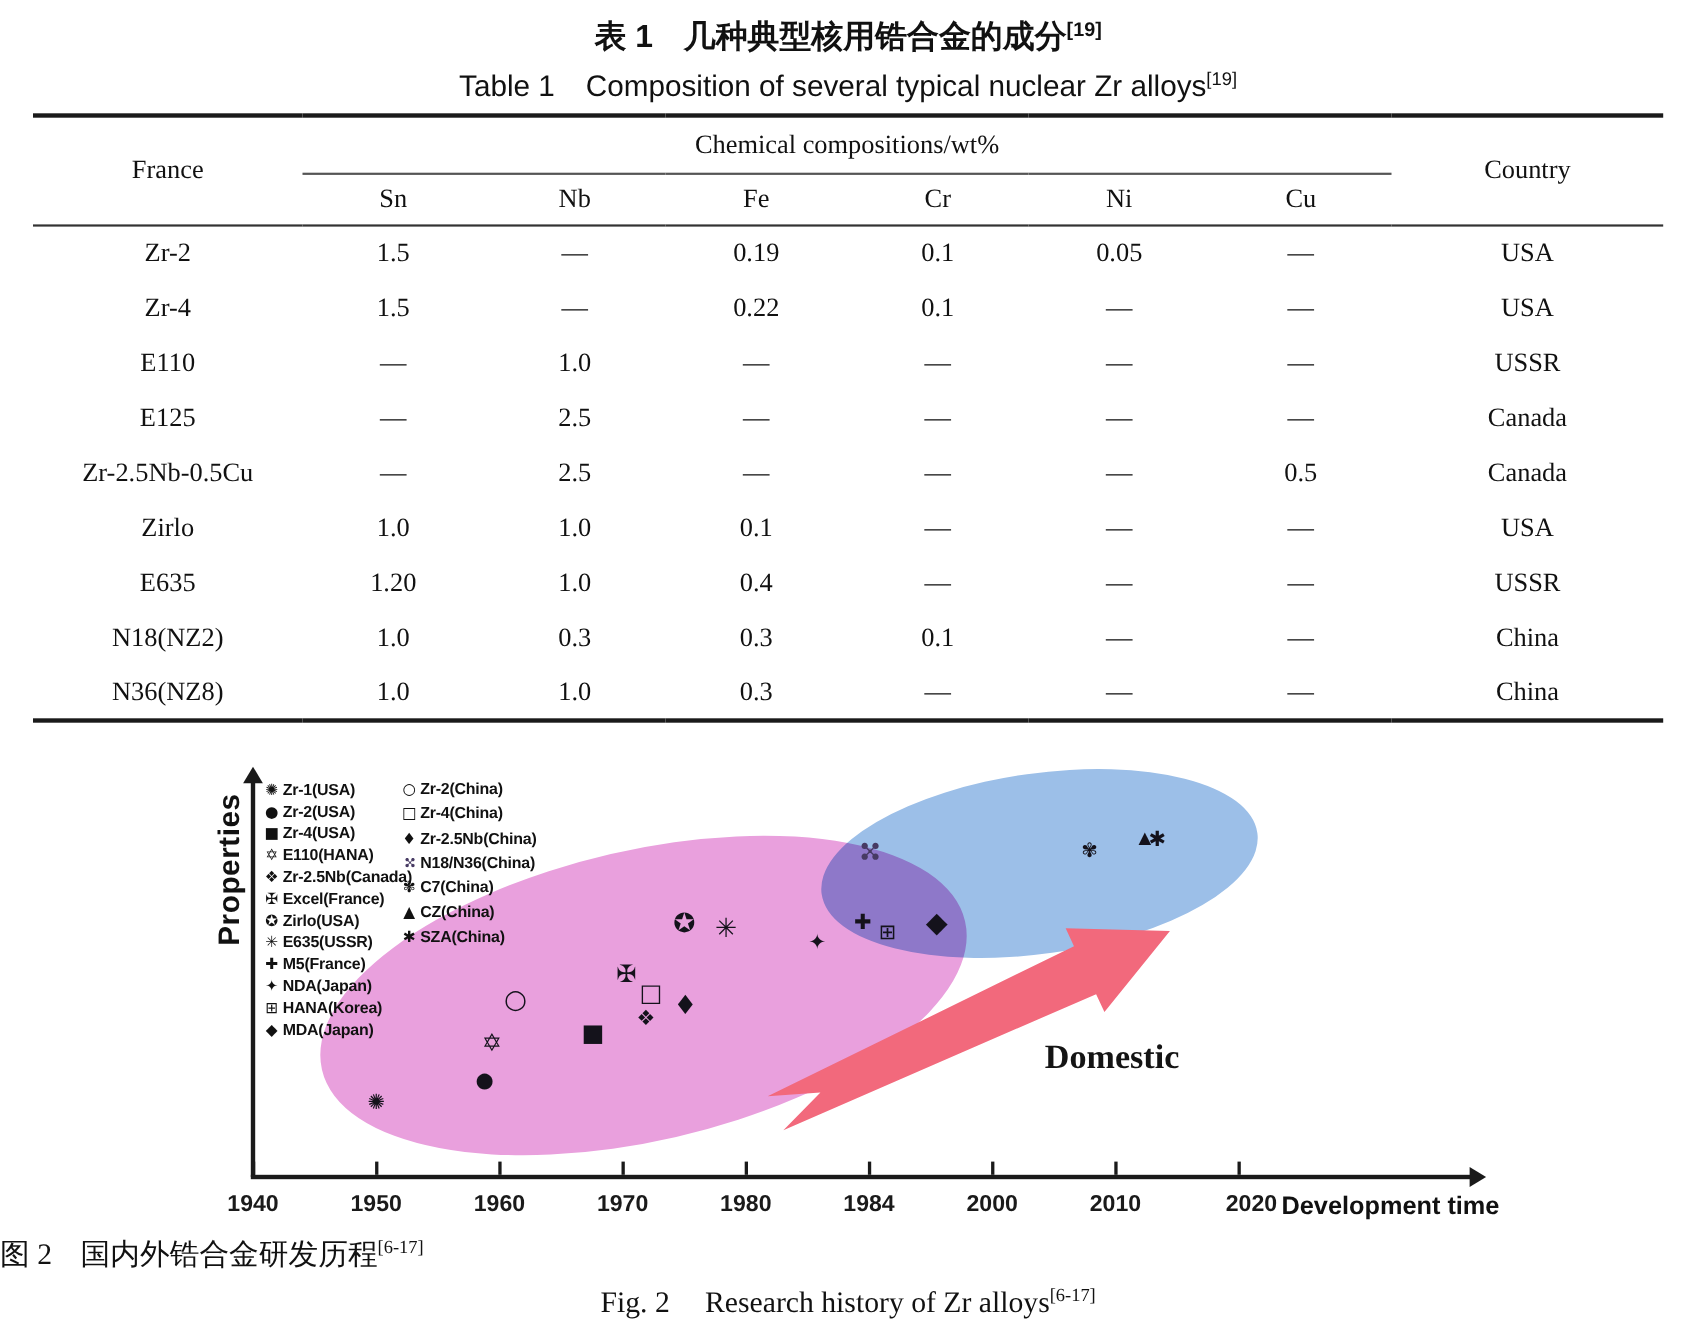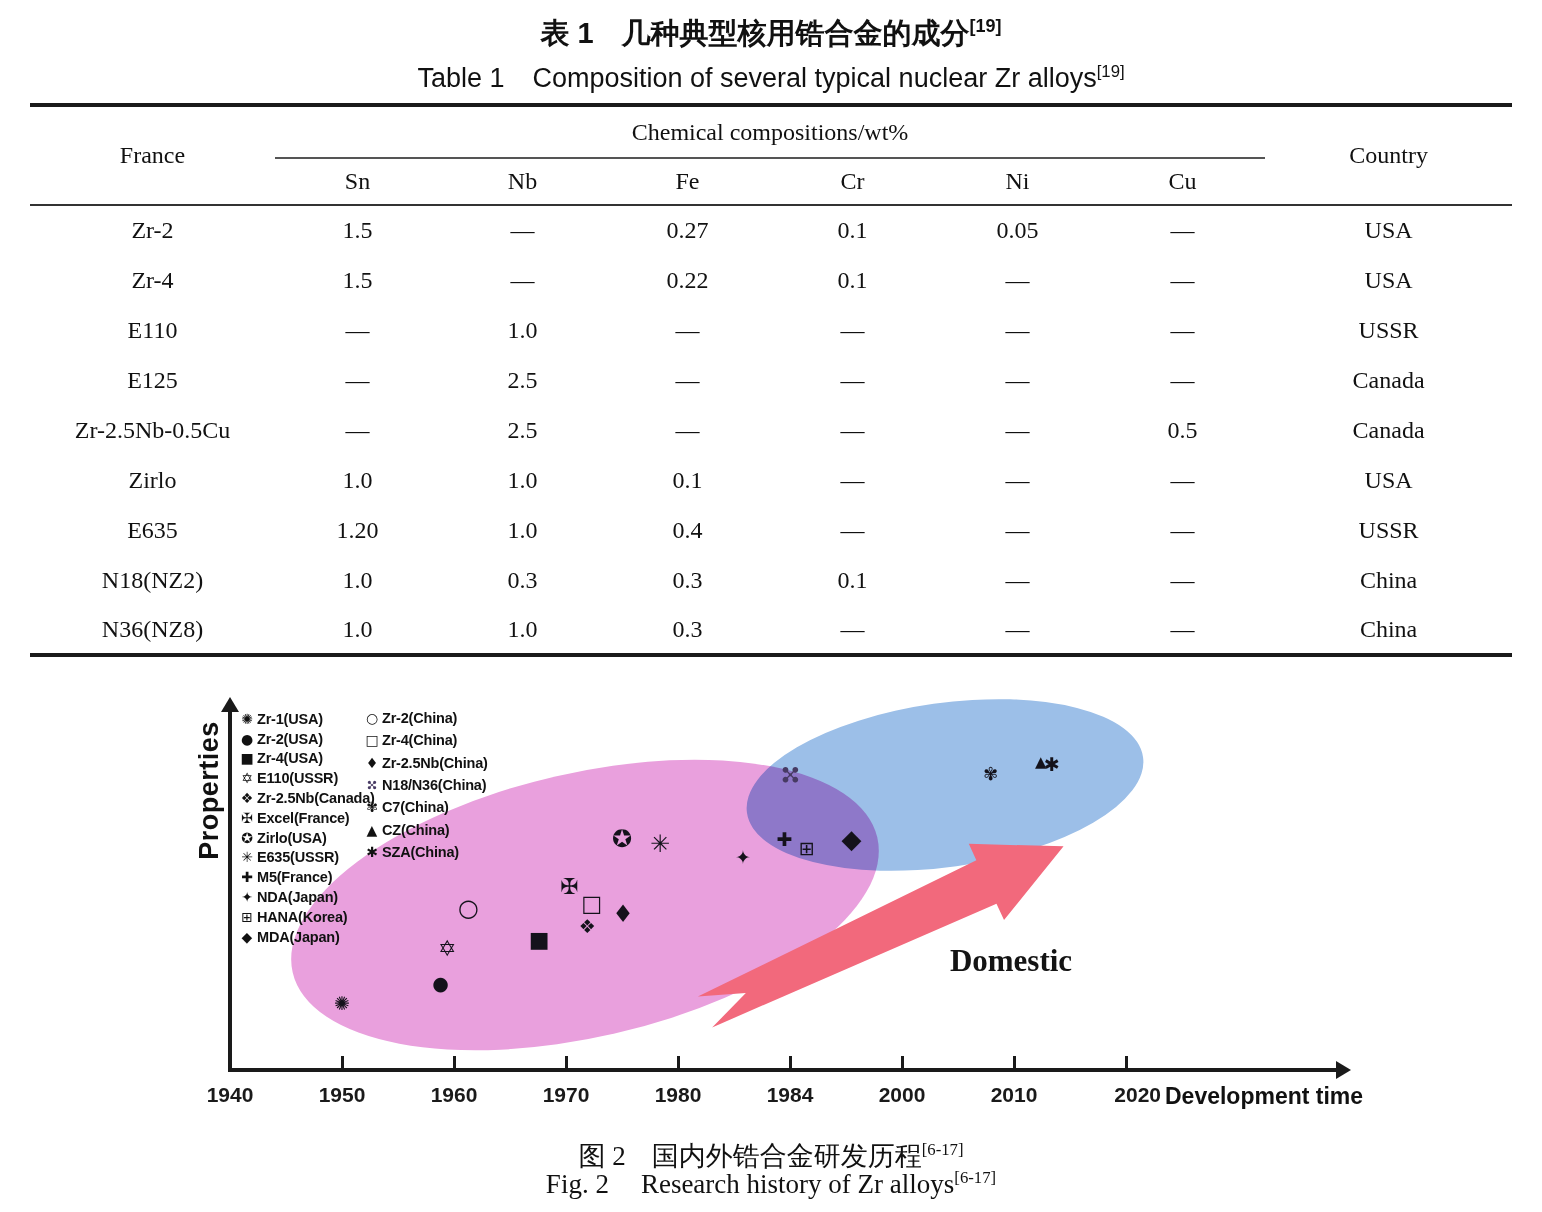--- a/index.html
+++ b/index.html
@@ -62,21 +62,21 @@
   .ltxt { font-weight:700; font-size:14.5px; letter-spacing:-0.2px; }
 
   .pts { position:absolute; left:0; top:0; z-index:5; }
   .pt { position:absolute; font-family:"DejaVu Sans", sans-serif; color:#14121b;
         transform:translate(-50%,-50%); line-height:1; }
 
   .domestic { position:absolute; left:736px; top:248px; width:170px; text-align:center; z-index:7;
               font-family:"Liberation Serif", serif; font-weight:700; font-size:31px; color:#141414; }
 
   
-  .cap-zh { position:absolute; top:1122px; left:0; width:100%; text-align:center; font-size:27px;margin-top:16px; }
+  .cap-zh { position:absolute; top:1122px; left:0; width:100%; font-size:27px; }
   .cap-zh .t-label { margin-right:26px; }
   .cap-en { position:absolute; top:1168px; left:0; width:100%; text-align:center;
             font-family:"Liberation Serif", serif; font-size:27px; }
   .cap-en .t-label { margin-right:32px; }
 </style>
 </head>
 <body>
 
 <div class="page">
 
@@ -112,21 +112,21 @@
           <th>Cr</th>
           <th>Ni</th>
           <th>Cu</th>
         </tr>
       </thead>
       <tbody id="tbl-body">
           <tr>
             <td>Zr-2</td>
             <td>1.5</td>
             <td>—</td>
-            <td>0.27</td>
+            <td>0.19</td>
             <td>0.1</td>
             <td>0.05</td>
             <td>—</td>
             <td>USA</td>
           </tr>
           <tr>
             <td>Zr-4</td>
             <td>1.5</td>
             <td>—</td>
             <td>0.22</td>
@@ -254,21 +254,21 @@
         <div class="lrow">
           <span class="lsym">●</span>
           <span class="ltxt">Zr-2(USA)</span>
         </div>
         <div class="lrow">
           <span class="lsym">■</span>
           <span class="ltxt">Zr-4(USA)</span>
         </div>
         <div class="lrow">
           <span class="lsym">✡</span>
-          <span class="ltxt">E110(USSR)</span>
+          <span class="ltxt">E110(HANA)</span>
         </div>
         <div class="lrow">
           <span class="lsym">❖</span>
           <span class="ltxt">Zr-2.5Nb(Canada)</span>
         </div>
         <div class="lrow">
           <span class="lsym">✠</span>
           <span class="ltxt">Excel(France)</span>
         </div>
         <div class="lrow">

